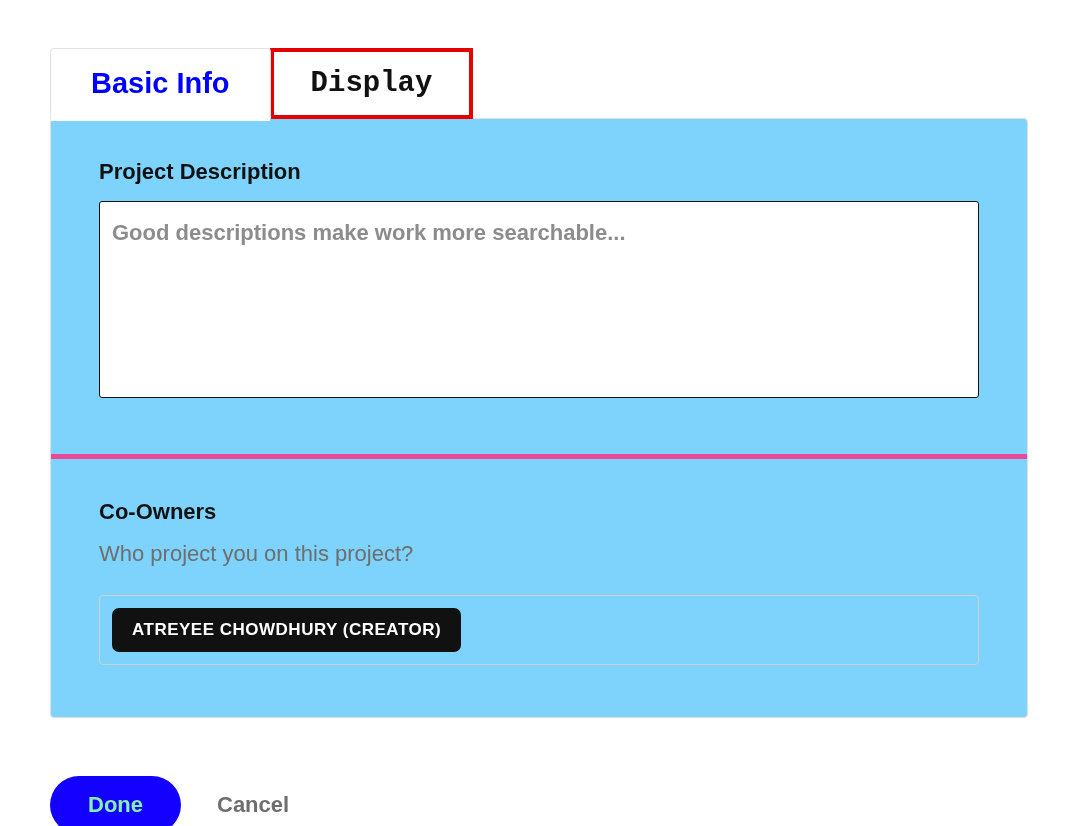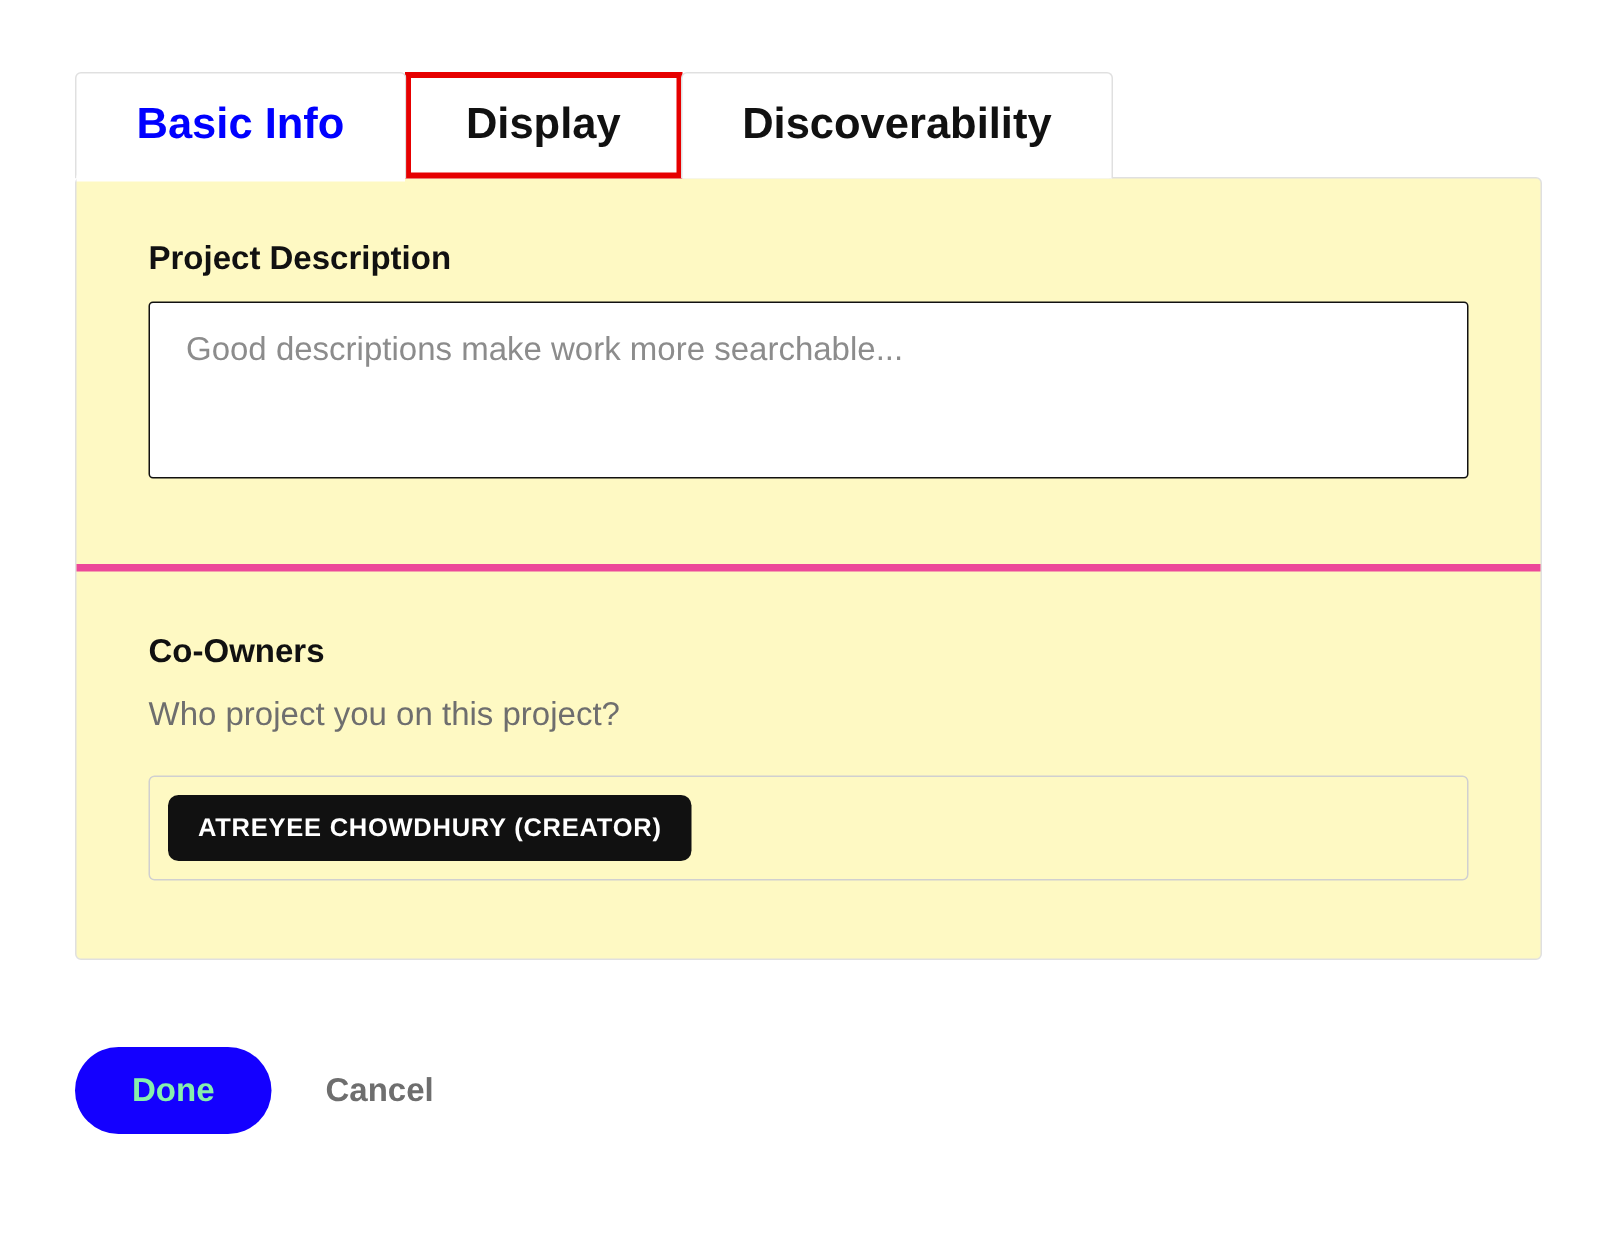--- a/index.html
+++ b/index.html
@@ -42,26 +42,27 @@
       left: 0;
       right: 0;
       bottom: -2px;
       height: 4px;
       background: #fff;
     }
     .tab.highlighted {
       border: 4px solid #e60000;
       border-radius: 0;
       padding: 15px 37px;
+      font-family: Liberation Mono, monospace;
     }
     .panel {
       border: 1px solid #e0e0e0;
       border-radius: 4px;
       margin-top: -1px;
-      background: #fef9c3;
+      background: #7dd3fc;
     }
     .section {
       padding: 40px 48px 52px 48px;
     }
     .section + .section {
       border-top: 5px solid #ec4899;
     }
     .section-label {
       font-size: 22px;
       font-weight: 700;
@@ -69,28 +70,29 @@
       margin-bottom: 16px;
     }
     .section-sublabel {
       font-size: 22px;
       font-weight: 400;
       color: #6e6e6e;
       margin-bottom: 28px;
     }
     .textarea {
       width: 100%;
-      height: 118px;
+      height: 197px;
       border: 1px solid #111;
       border-radius: 3px;
-      padding: 18px 24px;
+      padding: 18px 12px;
       font-size: 22px;
       font-family: inherit;
       color: #111;
       resize: none;
+      font-weight: bold;
     }
     .textarea::placeholder {
       color: #8c8c8c;
     }
     .coowners-box {
       width: 100%;
       border: 1px solid #d0d0d0;
       border-radius: 4px;
       padding: 12px;
       display: flex;
@@ -132,21 +134,20 @@
       font-weight: 600;
       cursor: pointer;
     }
   </style>
 </head>
 <body>
 
 <div class="tabs-row">
   <div class="tab active">Basic Info</div>
   <div class="tab highlighted">Display</div>
-  <div class="tab">Discoverability</div>
 </div>
 
 <div class="panel">
   <div class="section">
     <div class="section-label">Project Description</div>
     <textarea class="textarea" placeholder="Good descriptions make work more searchable..." style=""></textarea>
   </div>
   <div class="section">
     <div class="section-label">Co-Owners</div>
     <div class="section-sublabel">Who project you on this project?</div>

